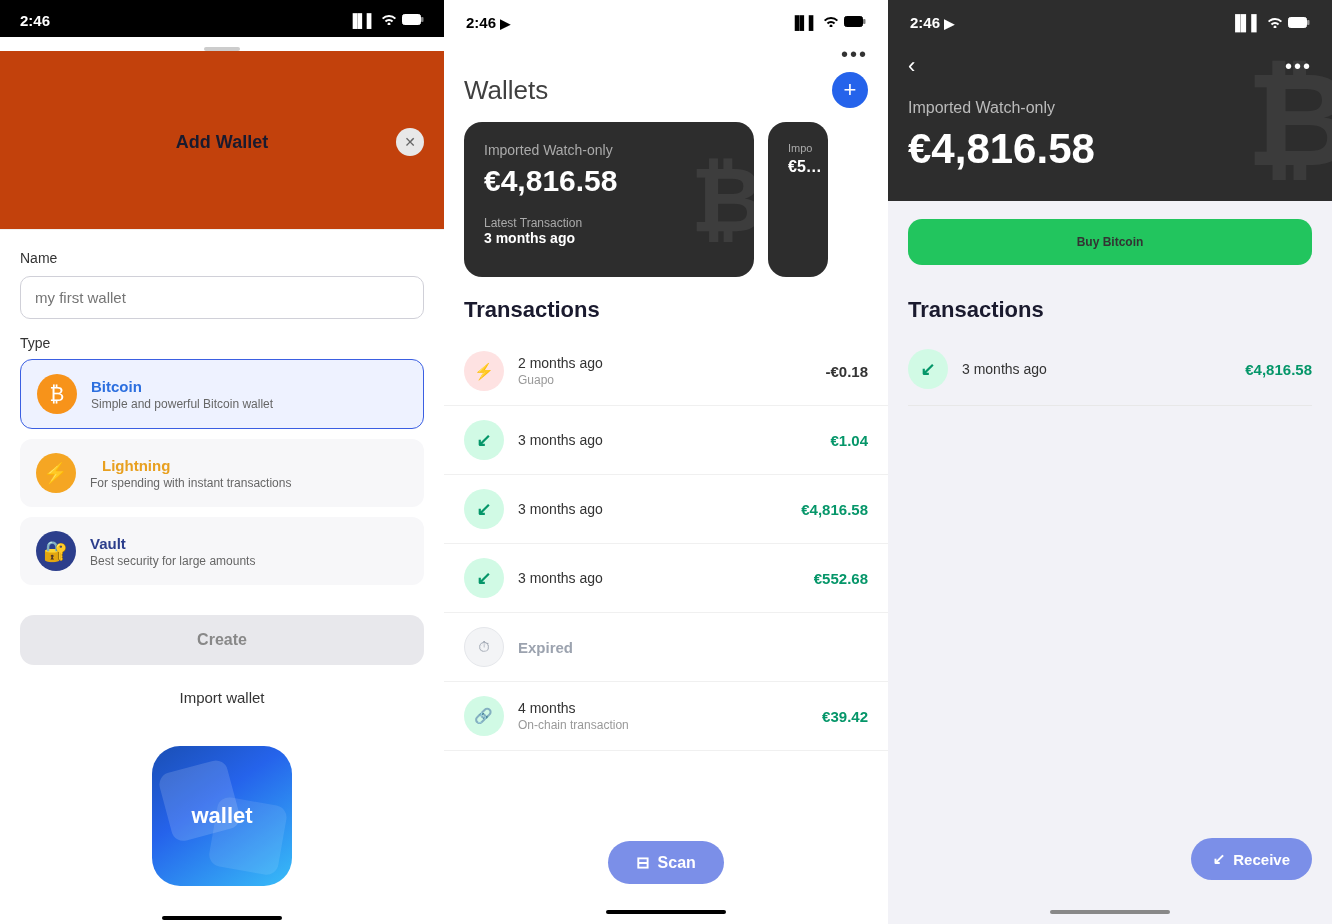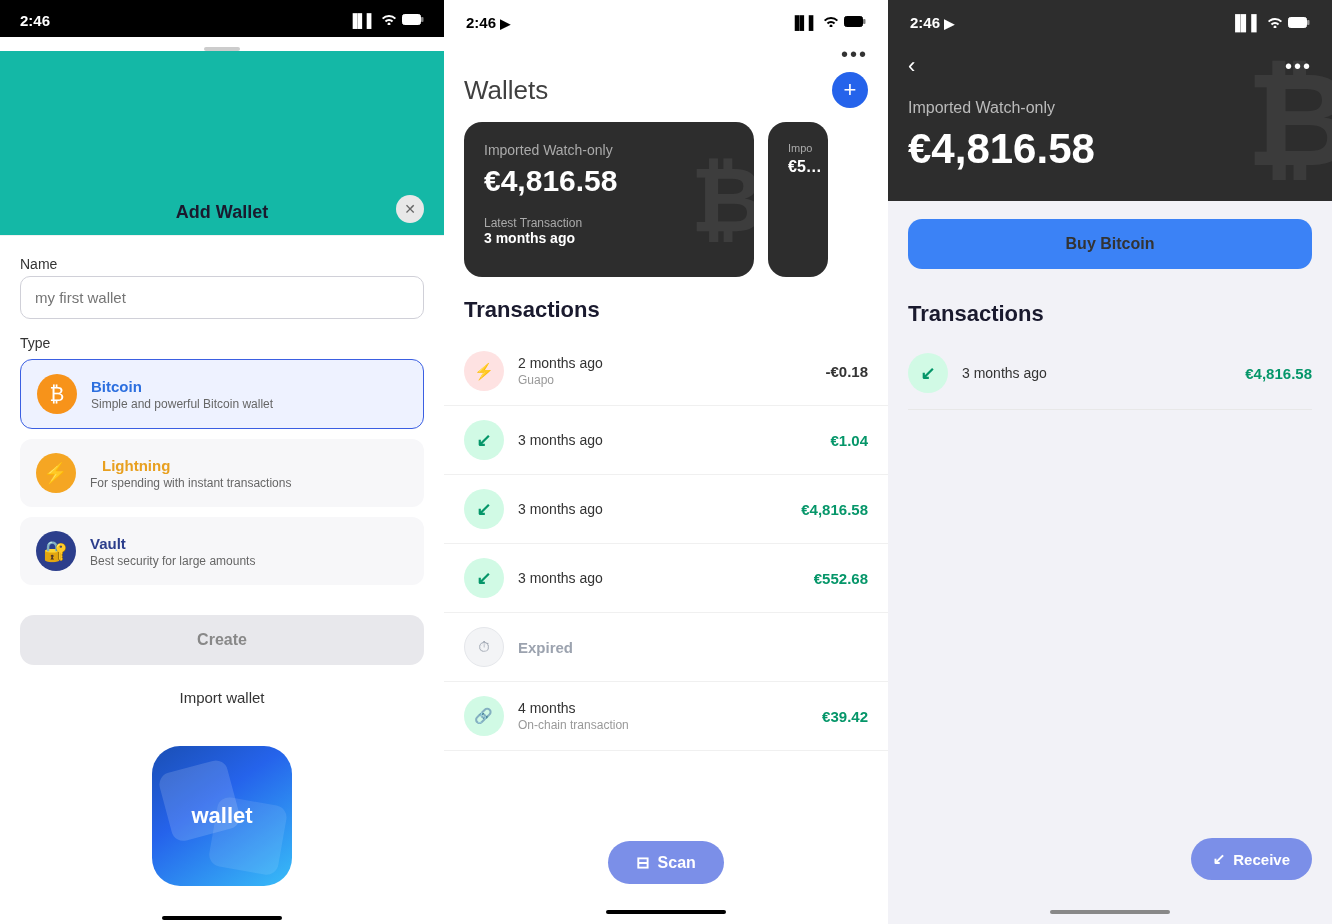--- a/index.html
+++ b/index.html
@@ -74,21 +74,21 @@
       background: #fff;
       flex: 1;
       display: flex;
       flex-direction: column;
       gap: 16px;
     }
 
     .form-label {
       font-size: 14px;
       color: #333;
-      margin-bottom: 4px;
+      margin-bottom: 10px;
     }
 
     .form-input {
       width: 100%;
       border: 1.5px solid #d0d0d8;
       border-radius: 10px;
       padding: 12px 14px;
       font-size: 15px;
       color: #999;
       background: #fff;
@@ -447,25 +447,25 @@
       color: rgba(255,255,255,0.07);
       font-weight: 900;
     }
 
     .phone3 .buy-btn-area {
       background: #f2f2f7;
       padding: 18px 20px;
     }
     .buy-btn {
       width: 100%;
-      background: #3b82f6;
+      background: #22c55e;
       border: none;
       border-radius: 14px;
       padding: 16px;
-      font-size: 16px;
+      font-size: 12px;
       font-weight: 600;
       color: #333;
       cursor: pointer;
     }
 
     .phone3 .transactions-section {
       padding: 0 20px;
       flex: 1;
     }
     .phone3 .tx-item {
@@ -512,21 +512,21 @@
           <rect x="19" y="3" width="2.5" height="5" rx="1" fill="white" opacity="0.5"></rect>
         </svg>
       </span>
     </div>
   </div>
 
   <div style="background:#fff; padding: 10px 0 0; display:flex; justify-content:center;">
     <div class="sheet-handle"></div>
   </div>
 
-  <div class="phone1 sheet-header" style="background:#14b8a6;justify-content:flex-end;">
+  <div class="phone1 sheet-header" style="background:#c2410c;">
     <span class="sheet-title">Add Wallet</span>
     <div class="close-btn">
       <span>✕</span>
     </div>
   </div>
 
   <div class="form-area">
     <div>
       <div class="form-label">Name</div>
       <input class="form-input" type="text" placeholder="my first wallet" style="">

